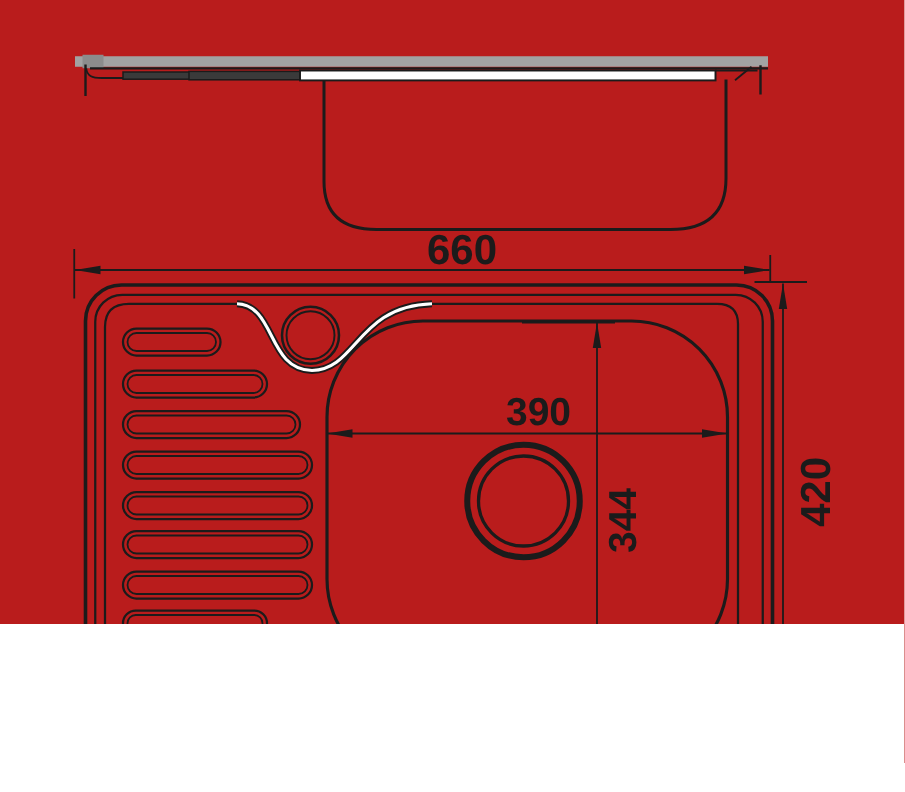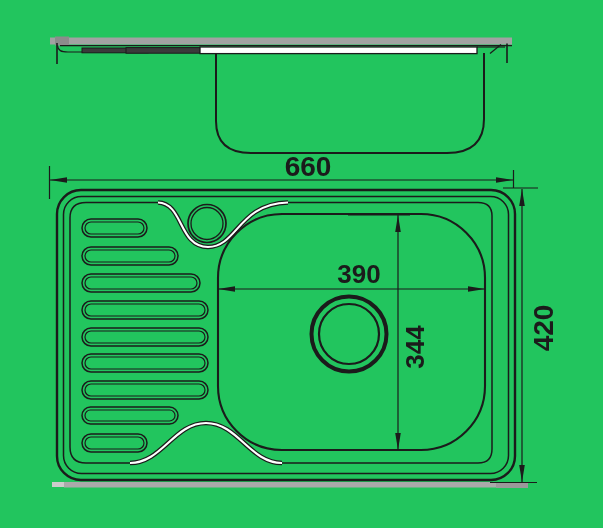--- a/index.html
+++ b/index.html
@@ -1,16 +1,16 @@
 <!DOCTYPE html>
 <html><head>
 <meta charset="utf-8">
 <style>
   html,body{margin:0;padding:0;background:#ffffff;}
-  .stage{position:relative;width:603px;height:528px;background:#22c55e;overflow:hidden;
+  .stage{position:relative;width:603px;height:416px;background:#b91c1c;overflow:hidden;
          font-family:"Liberation Sans", sans-serif;}
   svg{display:block}
   .ln{stroke:#1b1b1b;fill:none;}
   .dim{stroke:#1b1b1b;stroke-width:1.2;fill:none;}
   .arrow{fill:#1b1b1b;stroke:none;}
   .dbl-out{stroke:#1b1b1b;stroke-width:4.6;fill:none;}
   .dbl-in{stroke:#ffffff;stroke-width:2.1;fill:none;}
   .dimtext{fill:#1b1b1b;font-weight:600;}
 </style>
 </head>

